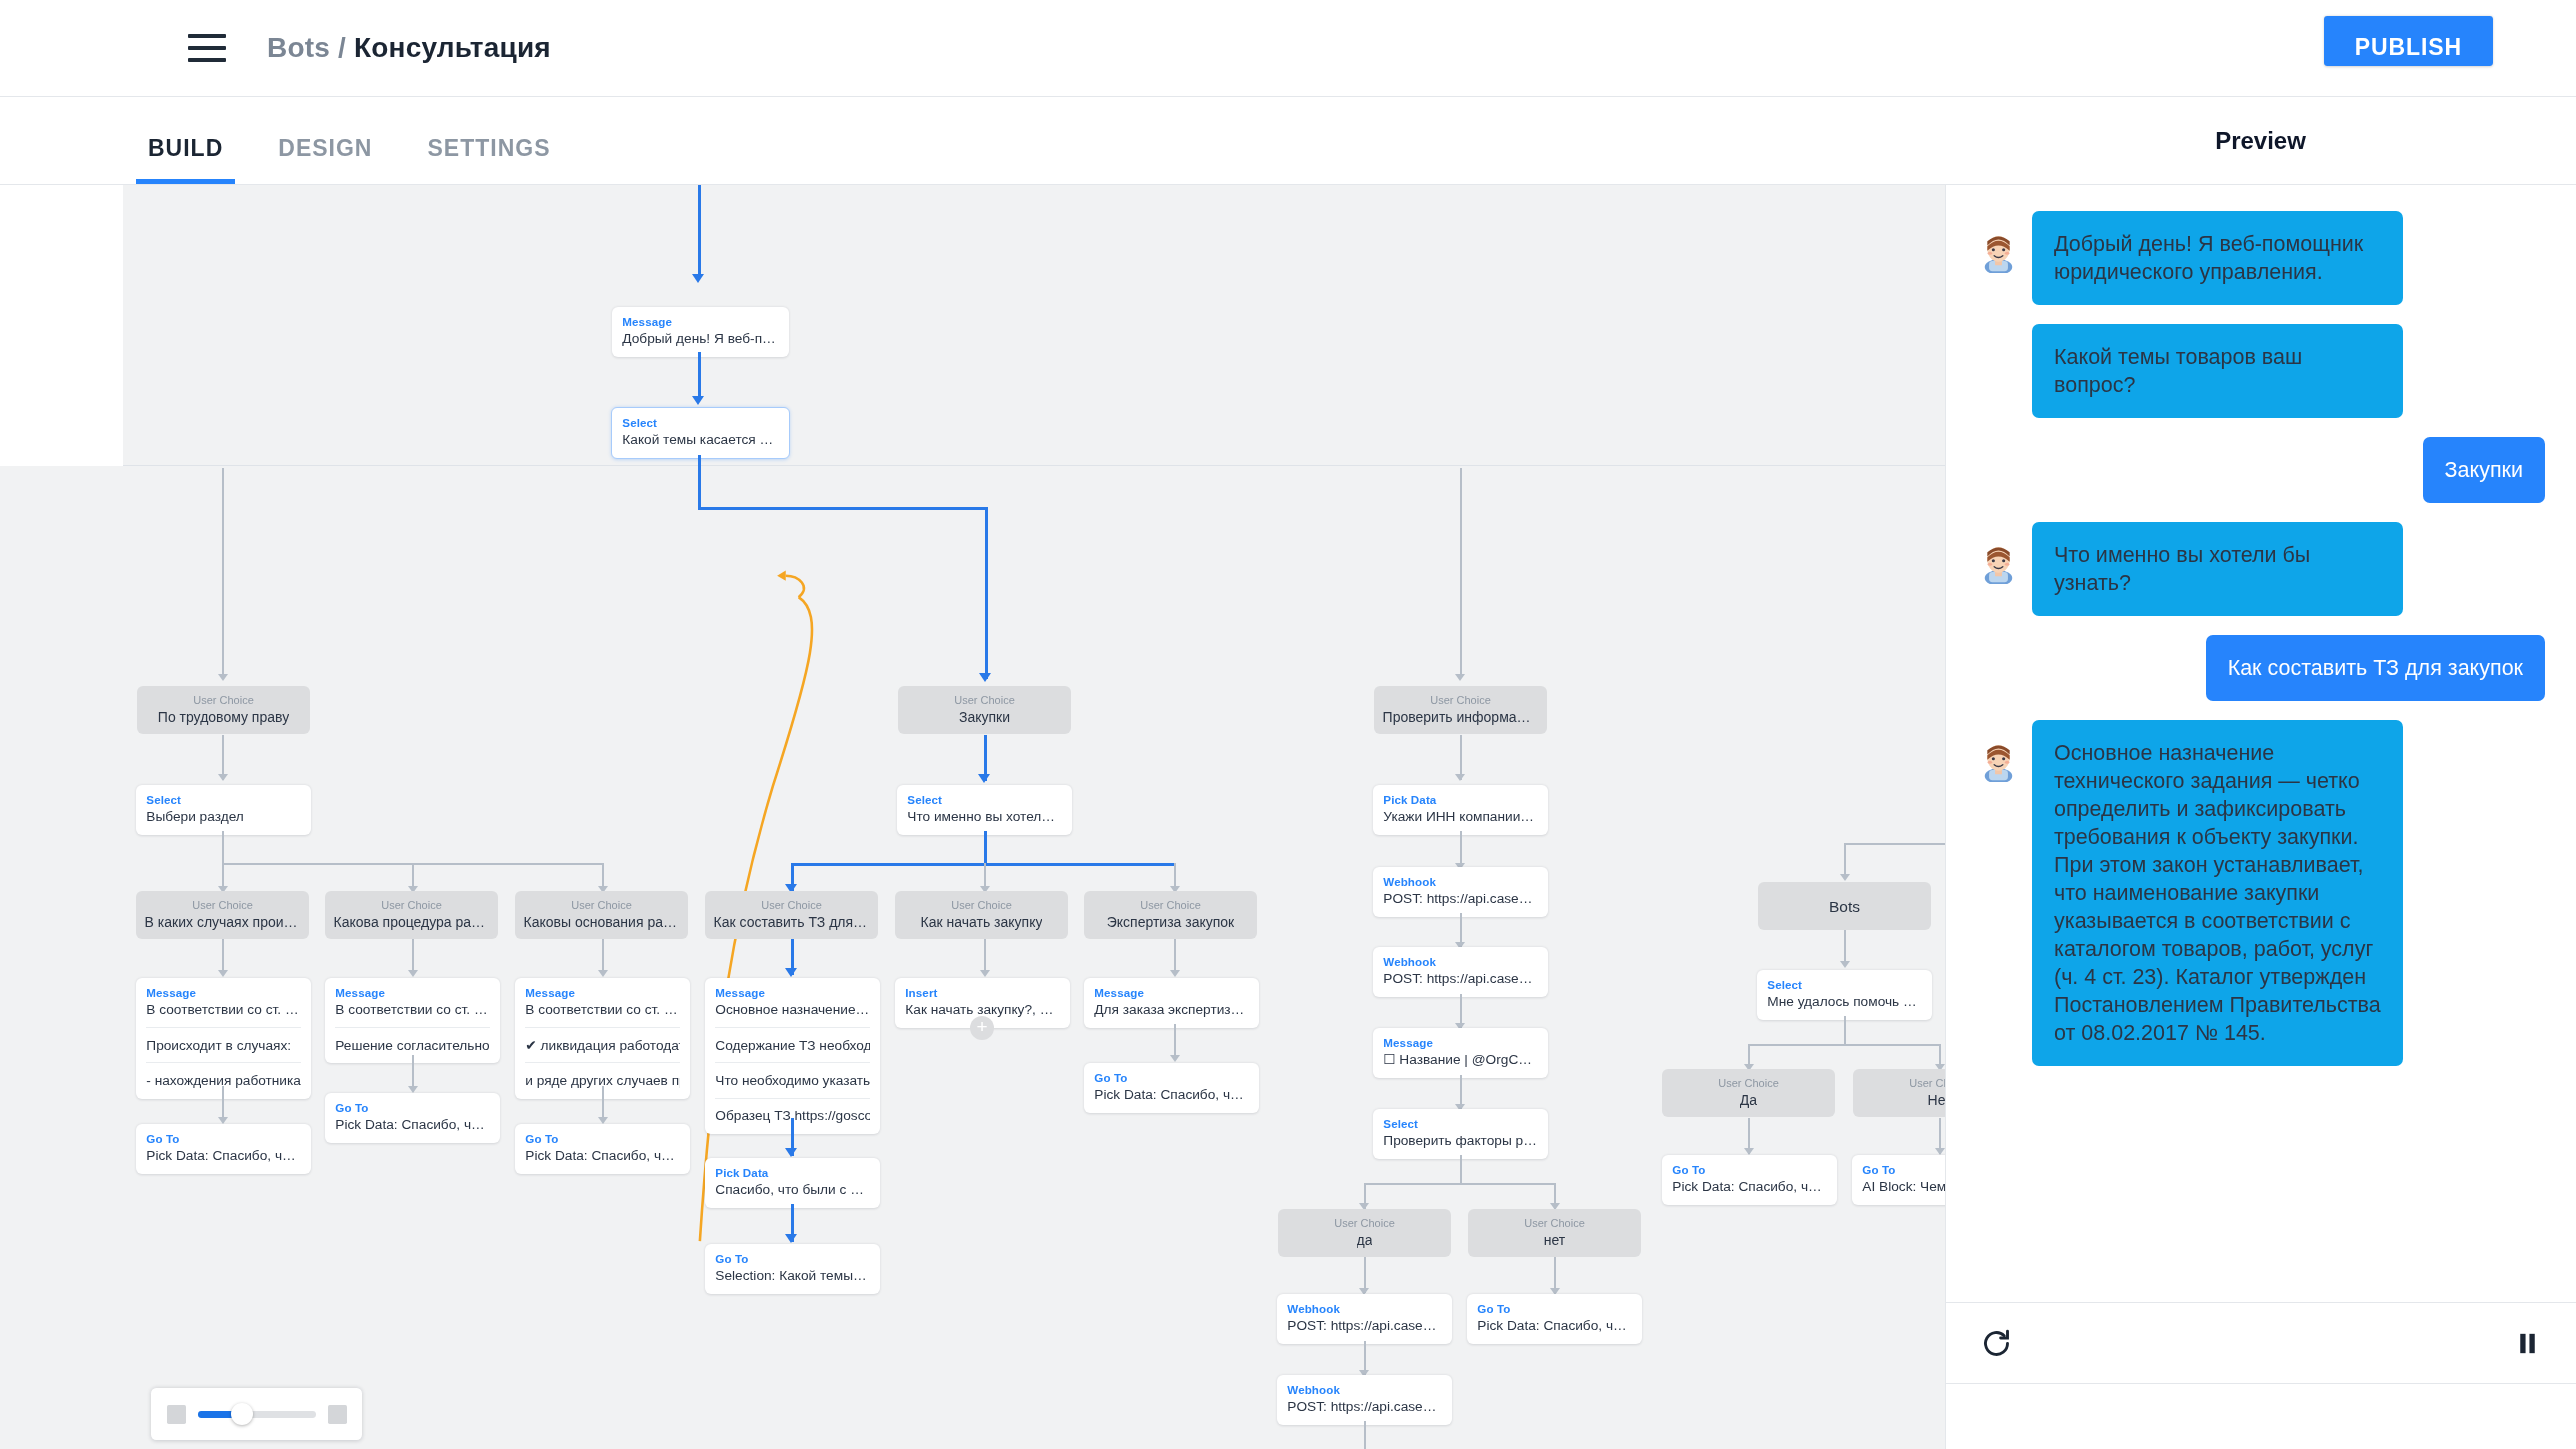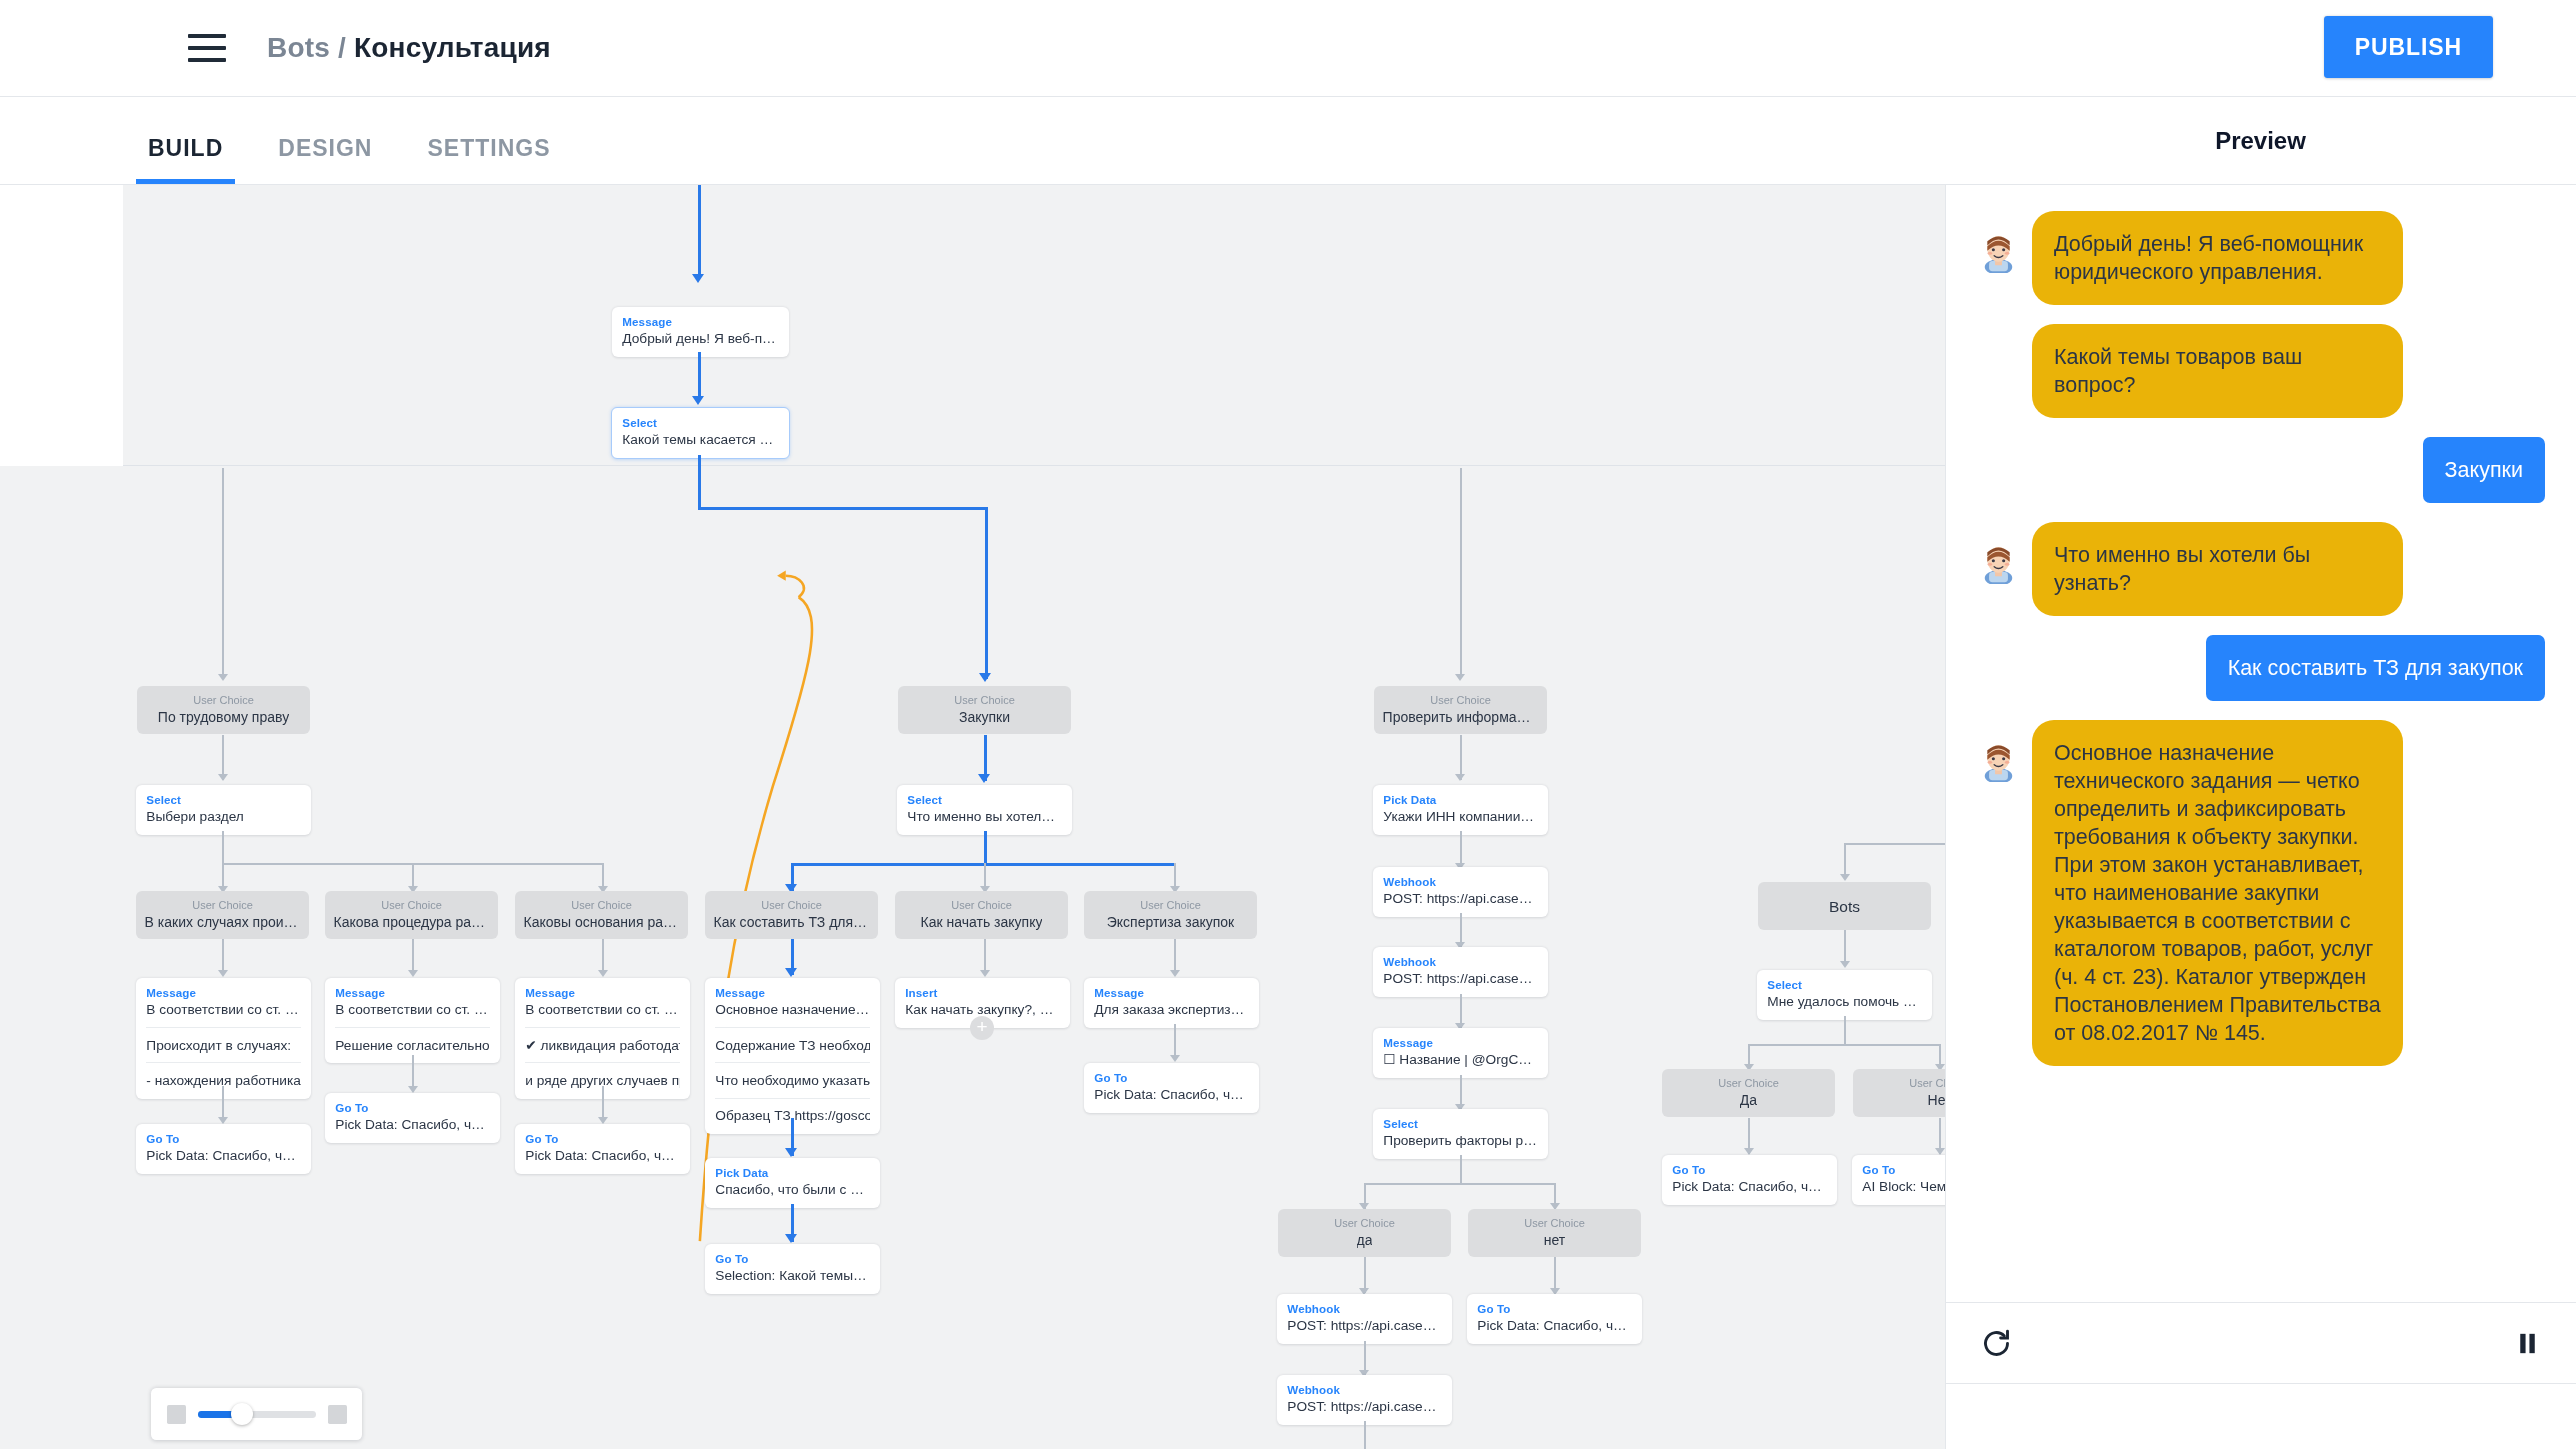--- a/index.html
+++ b/index.html
@@ -19,21 +19,21 @@
   .hamburger { margin-left:144px; width:38px; height:29px; display:flex; flex-direction:column; justify-content:space-between; cursor:pointer; }
   .hamburger span { display:block; height:4.3px; background:#202b38; border-radius:0.9px; }
   .breadcrumb { margin-left:41px; font-size:28px; letter-spacing:0.2px; white-space:nowrap; }
   .breadcrumb .crumb-parent { color:#7b8694; font-weight:700; }
   .breadcrumb .crumb-sep { color:#7b8694; font-weight:700; }
   .breadcrumb .crumb-current { color:#1b2533; font-weight:700; }
   .publish-btn {
     position:absolute; right:127px; top:15.5px;
     background:#2684fc; color:#fff; border:none; border-radius:3.4px;
     font-size:23px; font-weight:700; letter-spacing:0.9px;
-    padding:0 31px; height:62px; line-height:62px; cursor:pointer;
+    padding:0 31px; height:50px; line-height:62px; cursor:pointer;
     font-family:"Liberation Sans", sans-serif;
     box-shadow:0 0.9px 2.6px rgba(0,0,0,0.18);
   }
 
   
   .tabsrow {
     position:absolute; left:0; top:96px; width:1945px; height:89px;
     border-top:0.9px solid #e4e7eb; border-bottom:0.9px solid #e4e7eb;
     background:#fff; display:flex; align-items:flex-end;
   }
@@ -141,21 +141,21 @@
   .chat { position:absolute; left:0; top:0; right:0; height:1149px; padding:26px 31px 0 31px; overflow:hidden; }
   .msg-row { display:flex; align-items:flex-start; margin-bottom:19px; }
   .msg-row.bot { justify-content:flex-start; }
   .msg-row.user { justify-content:flex-end; }
   .avatar { width:43px; height:43px; flex:none; margin-right:12px; margin-top:19px; }
   .avatar.spacer { visibility:hidden; }
   .bubble {
     max-width:371px; border-radius:6.9px; padding:19px 22px;
     font-size:21.5px; line-height:28px;
   }
-  .bubble.bot { background:#eab308; color:#2b3545;border-radius:22px; }
+  .bubble.bot { background:#0ea5e9; color:#2b3545; }
   .bubble.user { background:#2684fc; color:#fff; }
 
   .chat-controls {
     position:absolute; left:0; right:0; bottom:65px; height:82px;
     border-top:0.9px solid #e4e7eb; border-bottom:0.9px solid #e4e7eb;
     display:flex; align-items:center; justify-content:space-between;
     padding:0 34px;
   }
   .icon-btn { cursor:pointer; display:flex; align-items:center; justify-content:center; }
   .chat-input {

